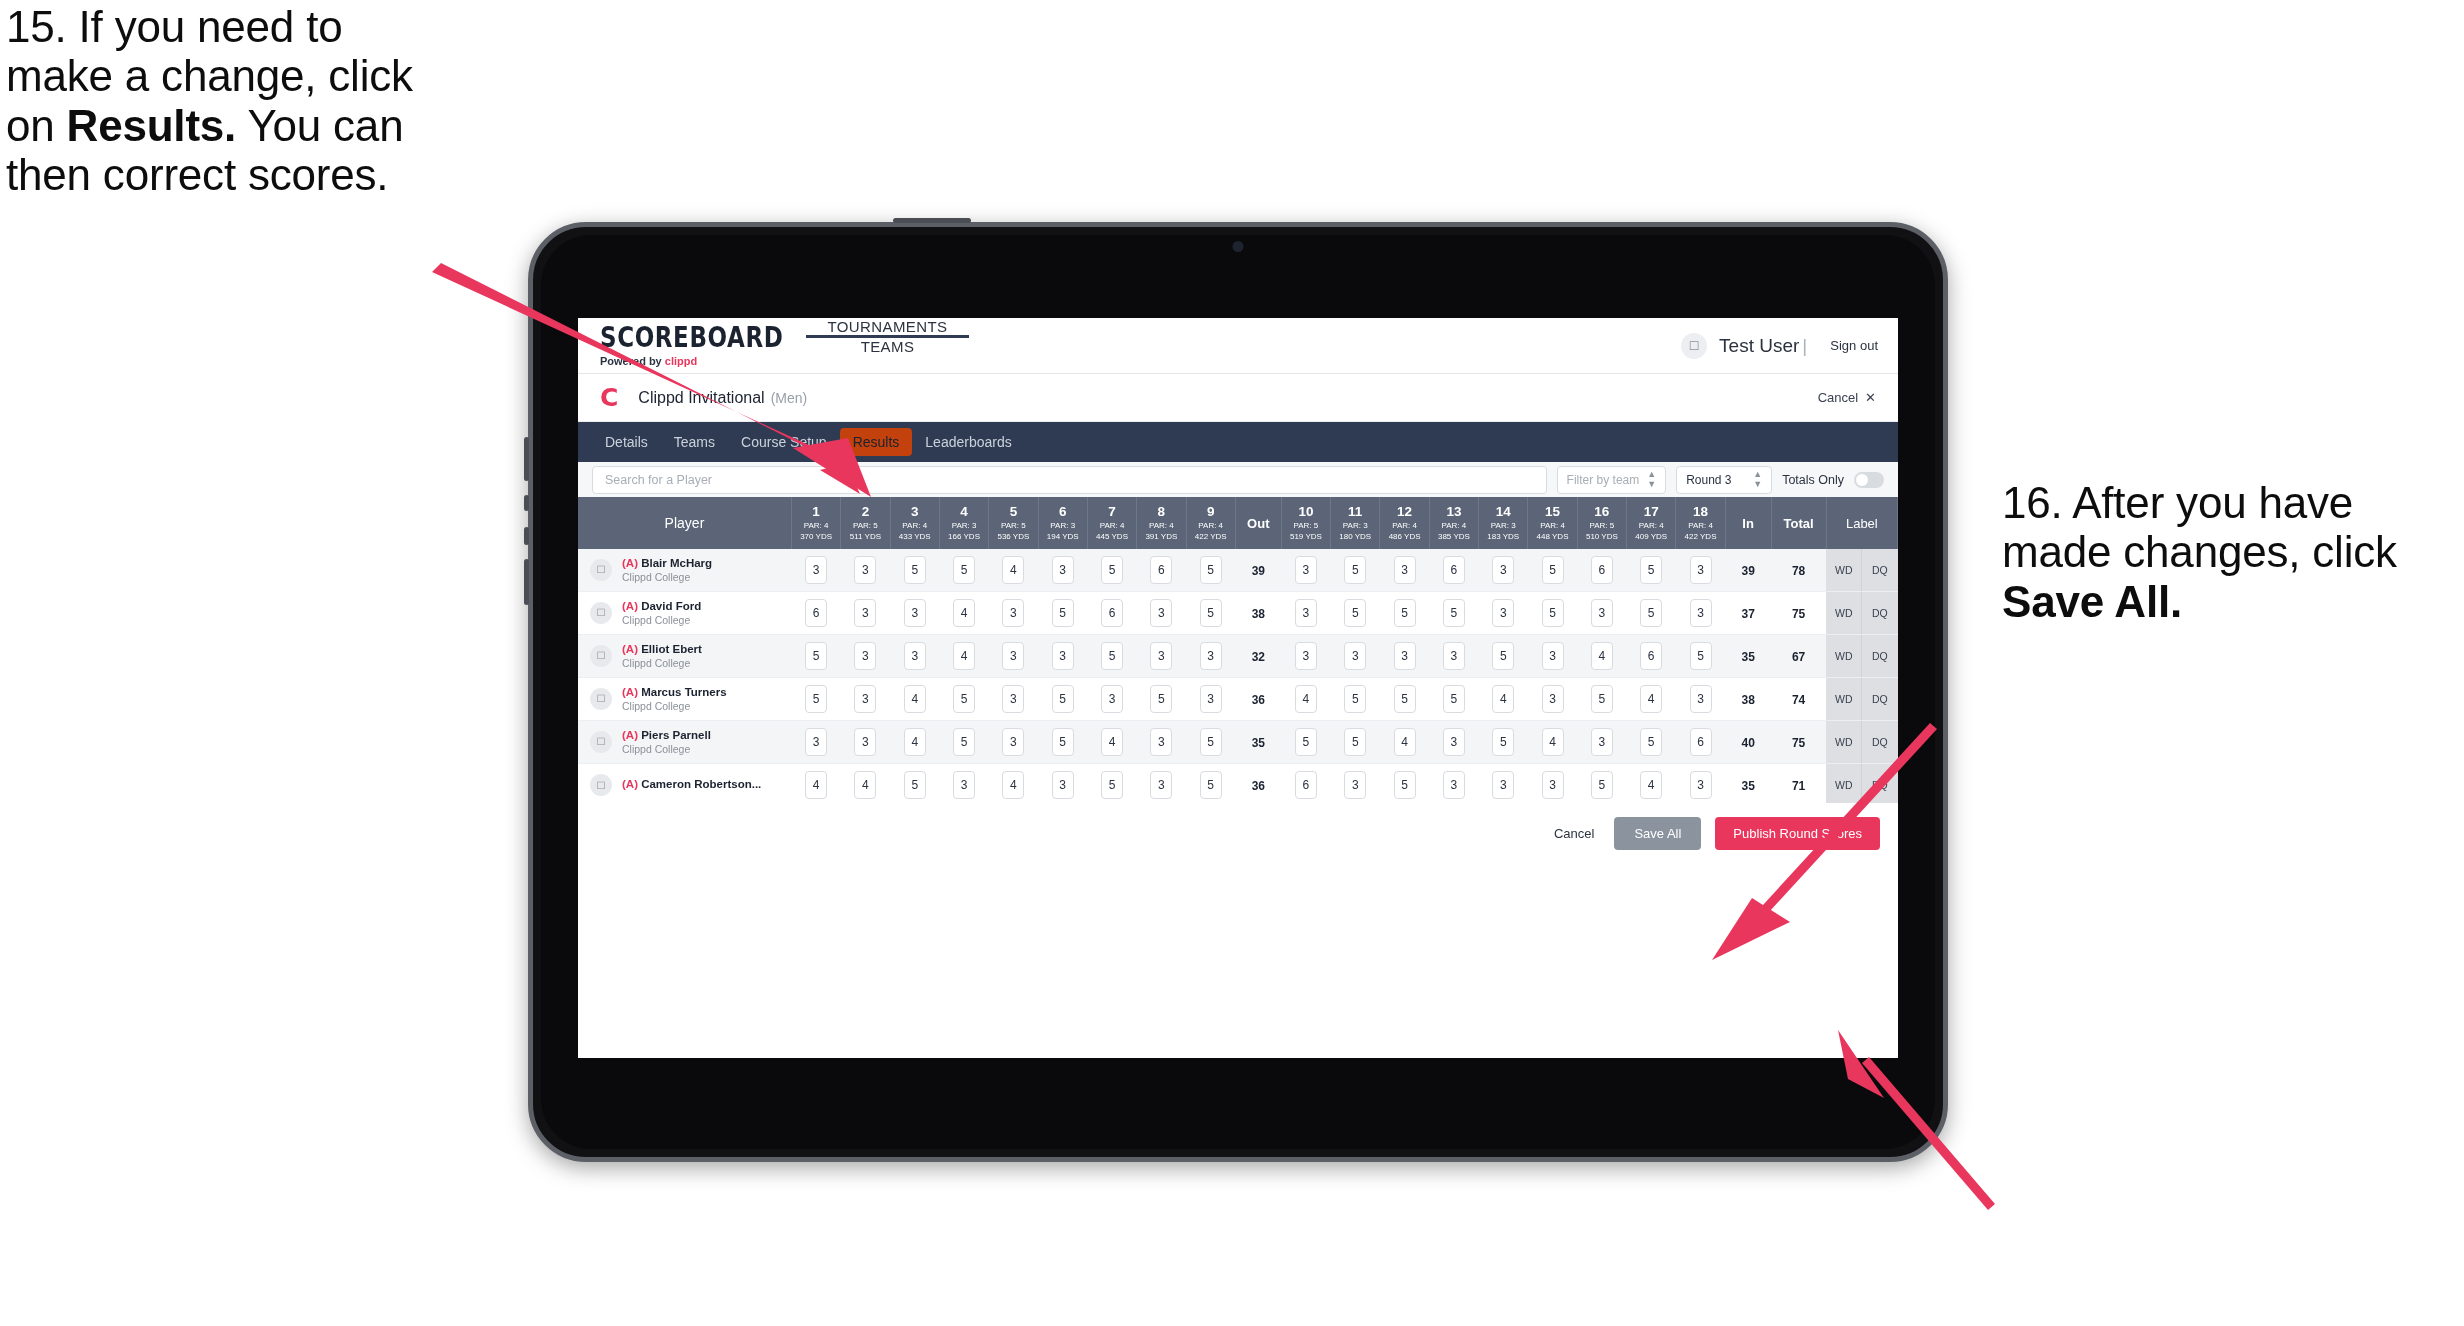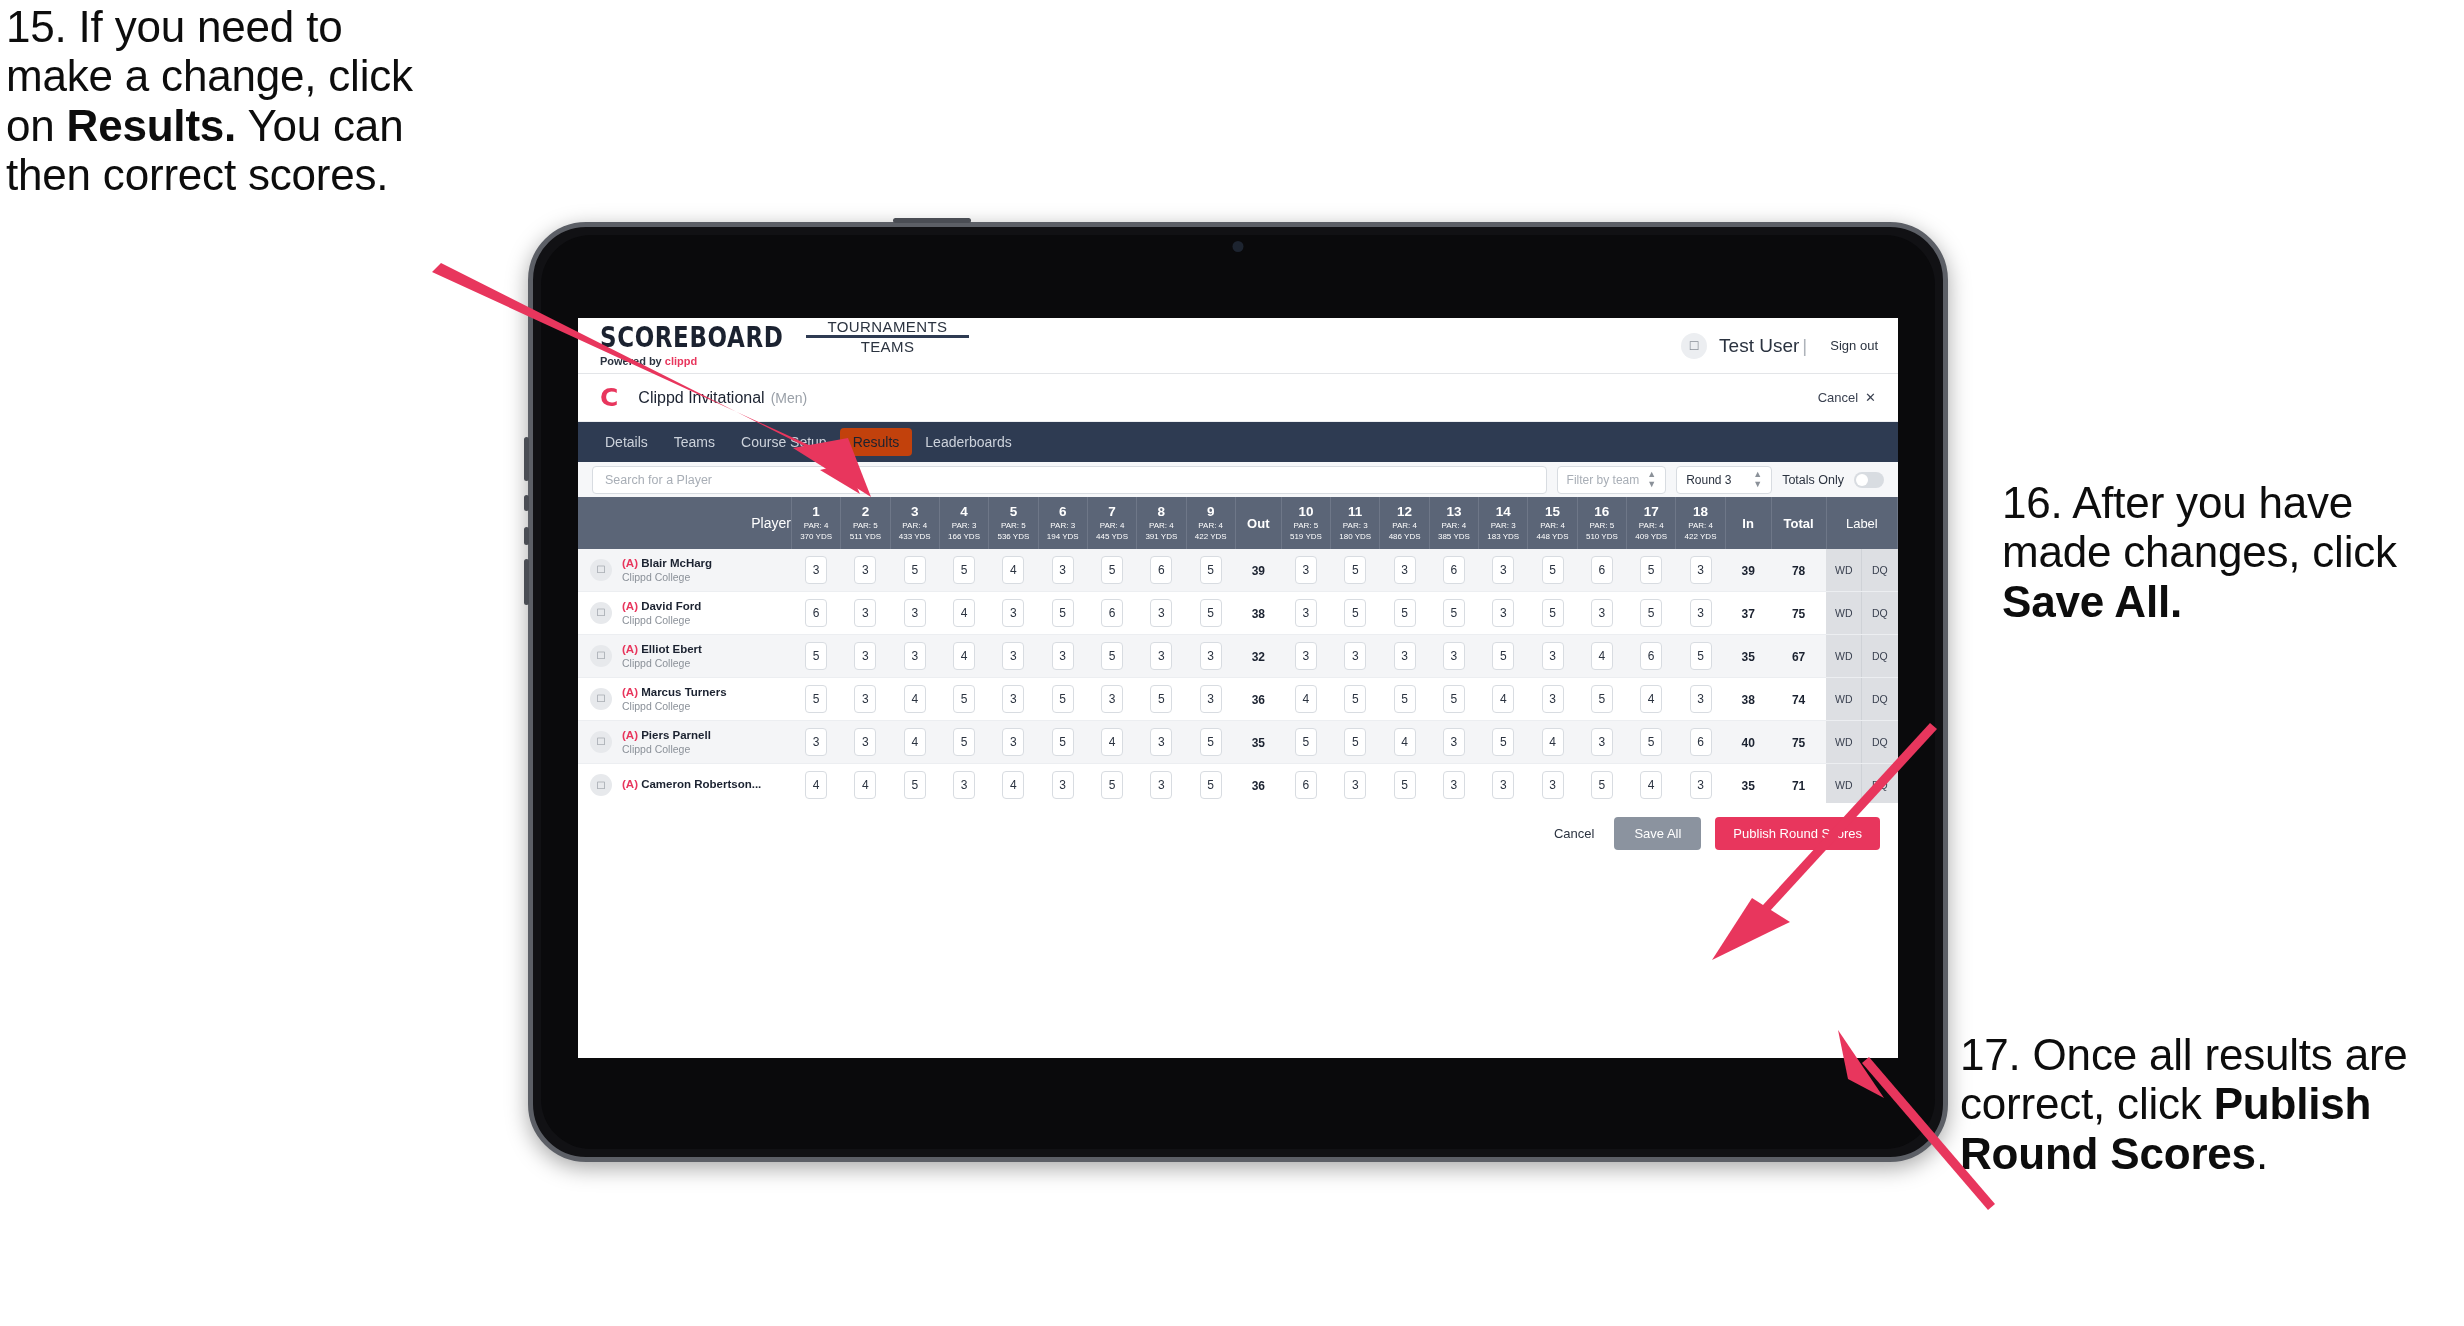--- a/index.html
+++ b/index.html
@@ -88,21 +88,21 @@
   .totals-lbl { font-size:12.5px; color:#2b3340; }
   .toggle { width:30px; height:16px; border-radius:9px; background:#d8dce1; position:relative; }
   .toggle::after { content:""; position:absolute; left:2px; top:2px; width:12px; height:12px;
                    border-radius:50%; background:#fff; }
 
   
   .tbl-wrap { position:relative; height:306px; overflow:hidden; background:#fff; }
   table.sc { border-collapse:collapse; width:100%; table-layout:fixed; }
   table.sc thead th { background:#5b6577; color:#fff; vertical-align:middle;
                       border-right:1px solid #6e7788; padding:0; height:52px; }
-  th.col-player { width:186px; text-align:right; padding-left:16px; font-size:14px; font-weight:400; }
+  th.col-player { width:186px; text-align:center; padding-left:16px; font-size:14px; font-weight:400; }
   th.hole { width:43px; }
   th.agg  { width:40px; font-size:13px; font-weight:700; }
   th.total{ width:48px; font-size:13px; font-weight:700; }
   th.label{ width:62px; font-size:13px; font-weight:400; border-right:none; }
   .hnum { font-size:13.5px; font-weight:700; line-height:1.15; }
   .hpar { font-size:8px; line-height:1.4; font-weight:400; }
   .hyds { font-size:8px; line-height:1.4; font-weight:400; }
 
   table.sc tbody tr { height:42px; }
   table.sc tbody tr.odd  { background:#f4f5f7; }
@@ -132,21 +132,20 @@
   .btn-save { background:#8b939f; color:#fff; padding:9px 20px; }
   .btn-pub  { background:#e8365d; color:#fff; padding:9px 18px; }
 </style>
 </head>
 <body>
 
 <div class="canvas">
 
   <div class="annot" id="annot-15"><span>15. If you need to make a change, click on </span><b>Results.</b><span> You can then correct scores.</span></div>
   <div class="annot" id="annot-16"><span>16. After you have made changes, click </span><b>Save All.</b></div>
-  <div class="annot" id="annot-17"><span>17. Once all results are correct, click </span><b>Publish Round Scores</b><span>.</span></div>
 
   <div class="tablet">
     <div class="tablet-inner"></div>
     <div class="cam"></div>
     <div class="btn-side" style="top:210px; height:44px;"></div>
     <div class="btn-side" style="top:268px; height:16px;"></div>
     <div class="btn-side" style="top:300px; height:18px;"></div>
     <div class="btn-side" style="top:332px; height:46px;"></div>
     <div class="btn-top" style="left:360px; width:78px;"></div>
   </div>

